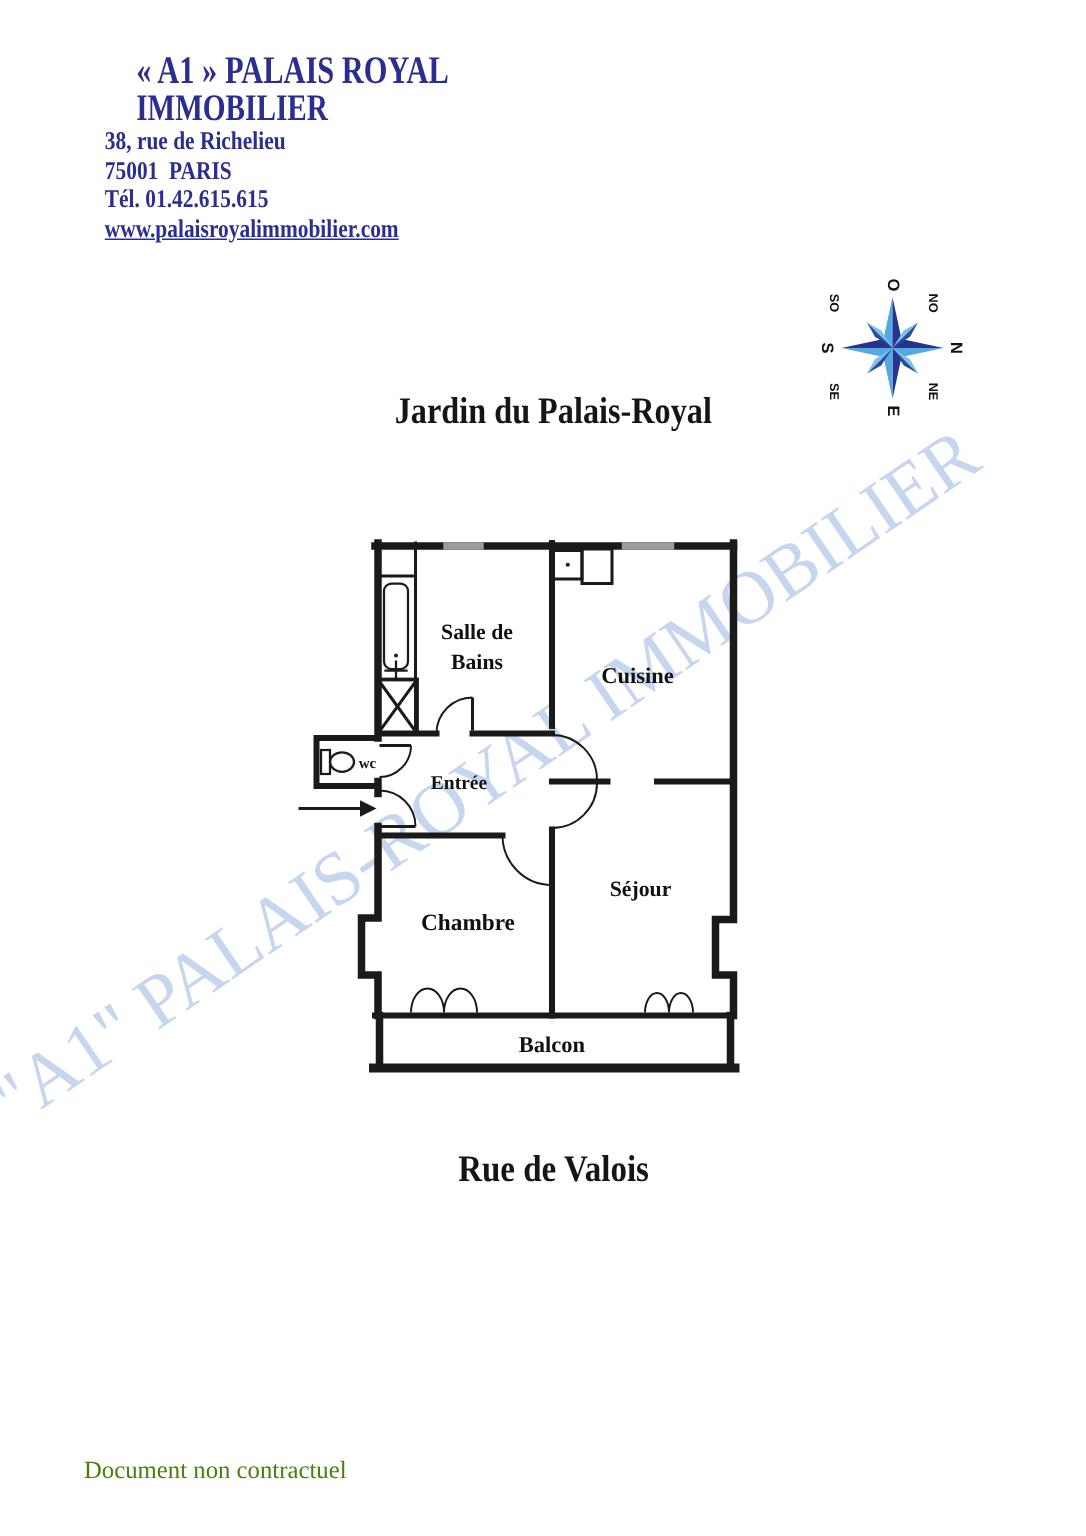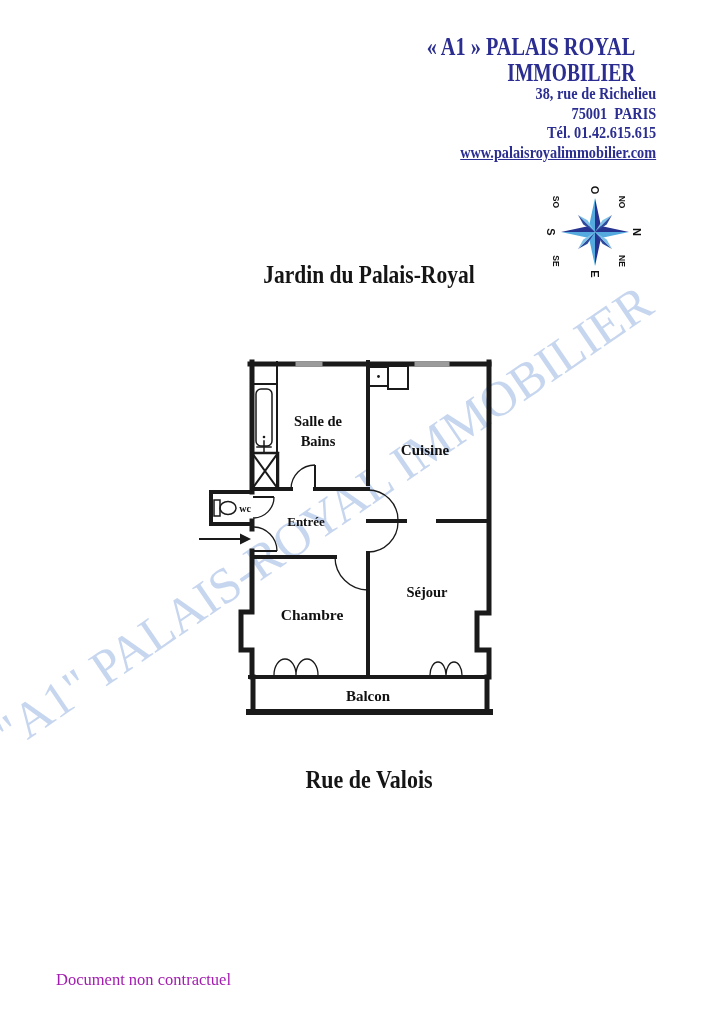--- a/index.html
+++ b/index.html
@@ -19,21 +19,21 @@
     color:#c7d6ef;
     white-space:nowrap;
     transform:rotate(-34.3deg);
     transform-origin:left bottom;
     letter-spacing:0px;
     user-select:none;
   }
   
   .header{
     position:absolute;top:33px;left:0;right:12px;
-    text-align:right;padding-left:14px;
+    text-align:left;padding-left:14px;
     color:#2b2e90;
     font-weight:bold;
   }
   .hdr-name{transform:scaleX(.78);transform-origin:center;}
   .hdr-line1{font-size:26px;line-height:28px;}
   .hdr-line2{font-size:25px;line-height:23px;}
   .hdr-small{font-size:17px;line-height:19.5px;transform:scaleX(.84);transform-origin:center;}
   .hdr-city{white-space:pre;}
   .hdr-web a{color:#2b2e90;text-decoration:underline;font-weight:bold;}
   
@@ -50,21 +50,21 @@
     font-family:"Liberation Sans","DejaVu Sans",sans-serif;
     font-weight:bold;fill:#111;
   }
   .plan text{
     font-family:"Liberation Serif","DejaVu Serif",serif;
     font-weight:bold;fill:#111;
   }
   
   .footer{
     position:absolute;left:56px;top:970px;
-    font-size:16.5px;color:#a21caf;
+    font-size:16.5px;color:#4d7c0f;
   }
 </style>
 </head>
 <body>
 
 <div class="page">
 
   <div class="watermark">"A1" PALAIS-ROYAL IMMOBILIER</div>
 
   <div class="header">

